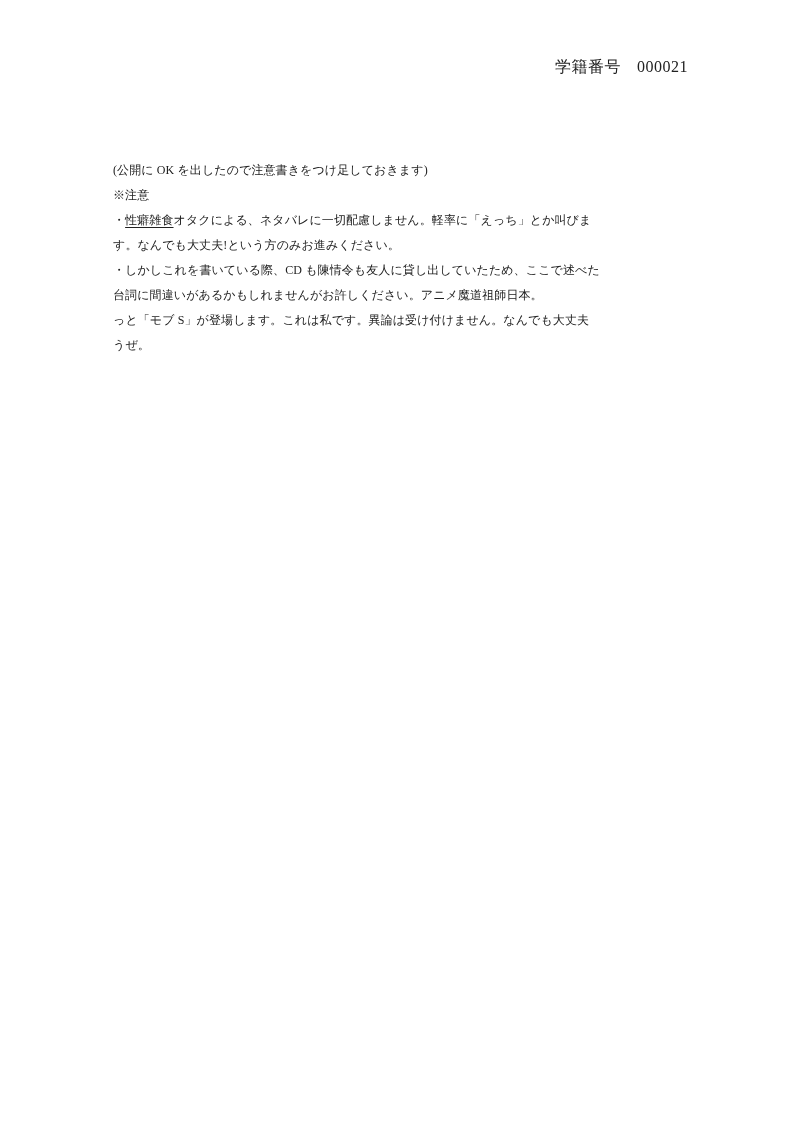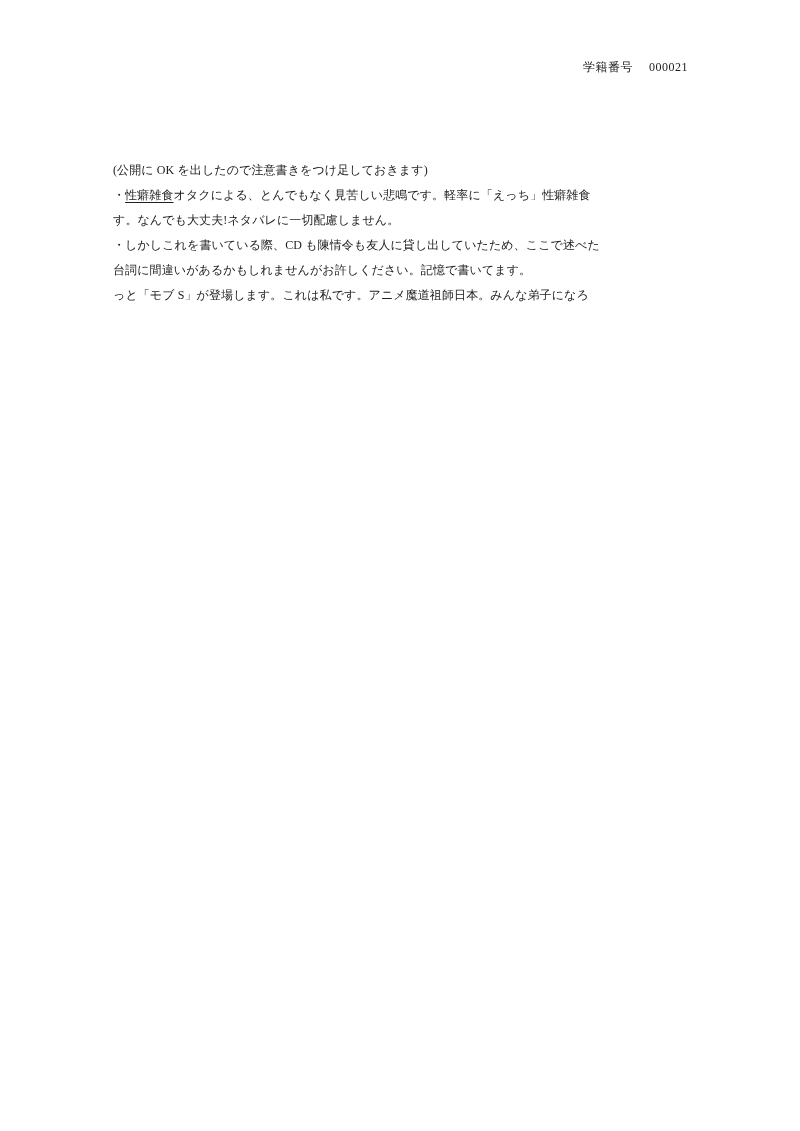--- a/index.html
+++ b/index.html
@@ -15,21 +15,21 @@
     overflow: hidden;
     font-family: "Liberation Serif", "DejaVu Serif", serif;
     color: #212121;
   }
   .header-line {
     position: absolute;
     top: 57px;
     left: 0;
     right: 112px;
     text-align: right;
-    font-size: 12px;
+    font-size: 16px;
     line-height: 20px;
     letter-spacing: 0.5px;
     white-space: nowrap;
   }
   .header-line .id-gap {
     display: inline-block;
     width: 16px;
   }
   .body-block {
     position: absolute;
@@ -55,21 +55,23 @@
 
 <div class="page">
 
   <div class="header-line">
     <span>学籍番号</span><span class="id-gap"></span><span>000021</span>
   </div>
 
   <div class="body-block">
     <div>
         <div class="line"><span>(公開に OK を出したので注意書きをつけ足しておきます)</span></div>
-        <div class="line"><span>・</span><span class="underline">性癖雑食</span><span>オタクによる、とんでもなく見苦しい悲鳴です。軽率に「えっち」性癖雑食</span></div>
-        <div class="line"><span>す。なんでも大丈夫!ネタバレに一切配慮しません。</span></div>
+        <div class="line"><span>※注意</span></div>
+        <div class="line"><span>・</span><span class="underline">性癖雑食</span><span>オタクによる、ネタバレに一切配慮しません。軽率に「えっち」とか叫びま</span></div>
+        <div class="line"><span>す。なんでも大丈夫!という方のみお進みください。</span></div>
         <div class="line"><span>・しかしこれを書いている際、CD も陳情令も友人に貸し出していたため、ここで述べた</span></div>
-        <div class="line"><span>台詞に間違いがあるかもしれませんがお許しください。記憶で書いてます。</span></div>
-        <div class="line"><span>っと「モブ S」が登場します。これは私です。アニメ魔道祖師日本。みんな弟子になろ</span></div>
+        <div class="line"><span>台詞に間違いがあるかもしれませんがお許しください。アニメ魔道祖師日本。</span></div>
+        <div class="line"><span>っと「モブ S」が登場します。これは私です。異論は受け付けません。なんでも大丈夫</span></div>
+        <div class="line"><span>うぜ。</span></div>
       </div>
   </div>
 
 </div>
 
 </body></html>

